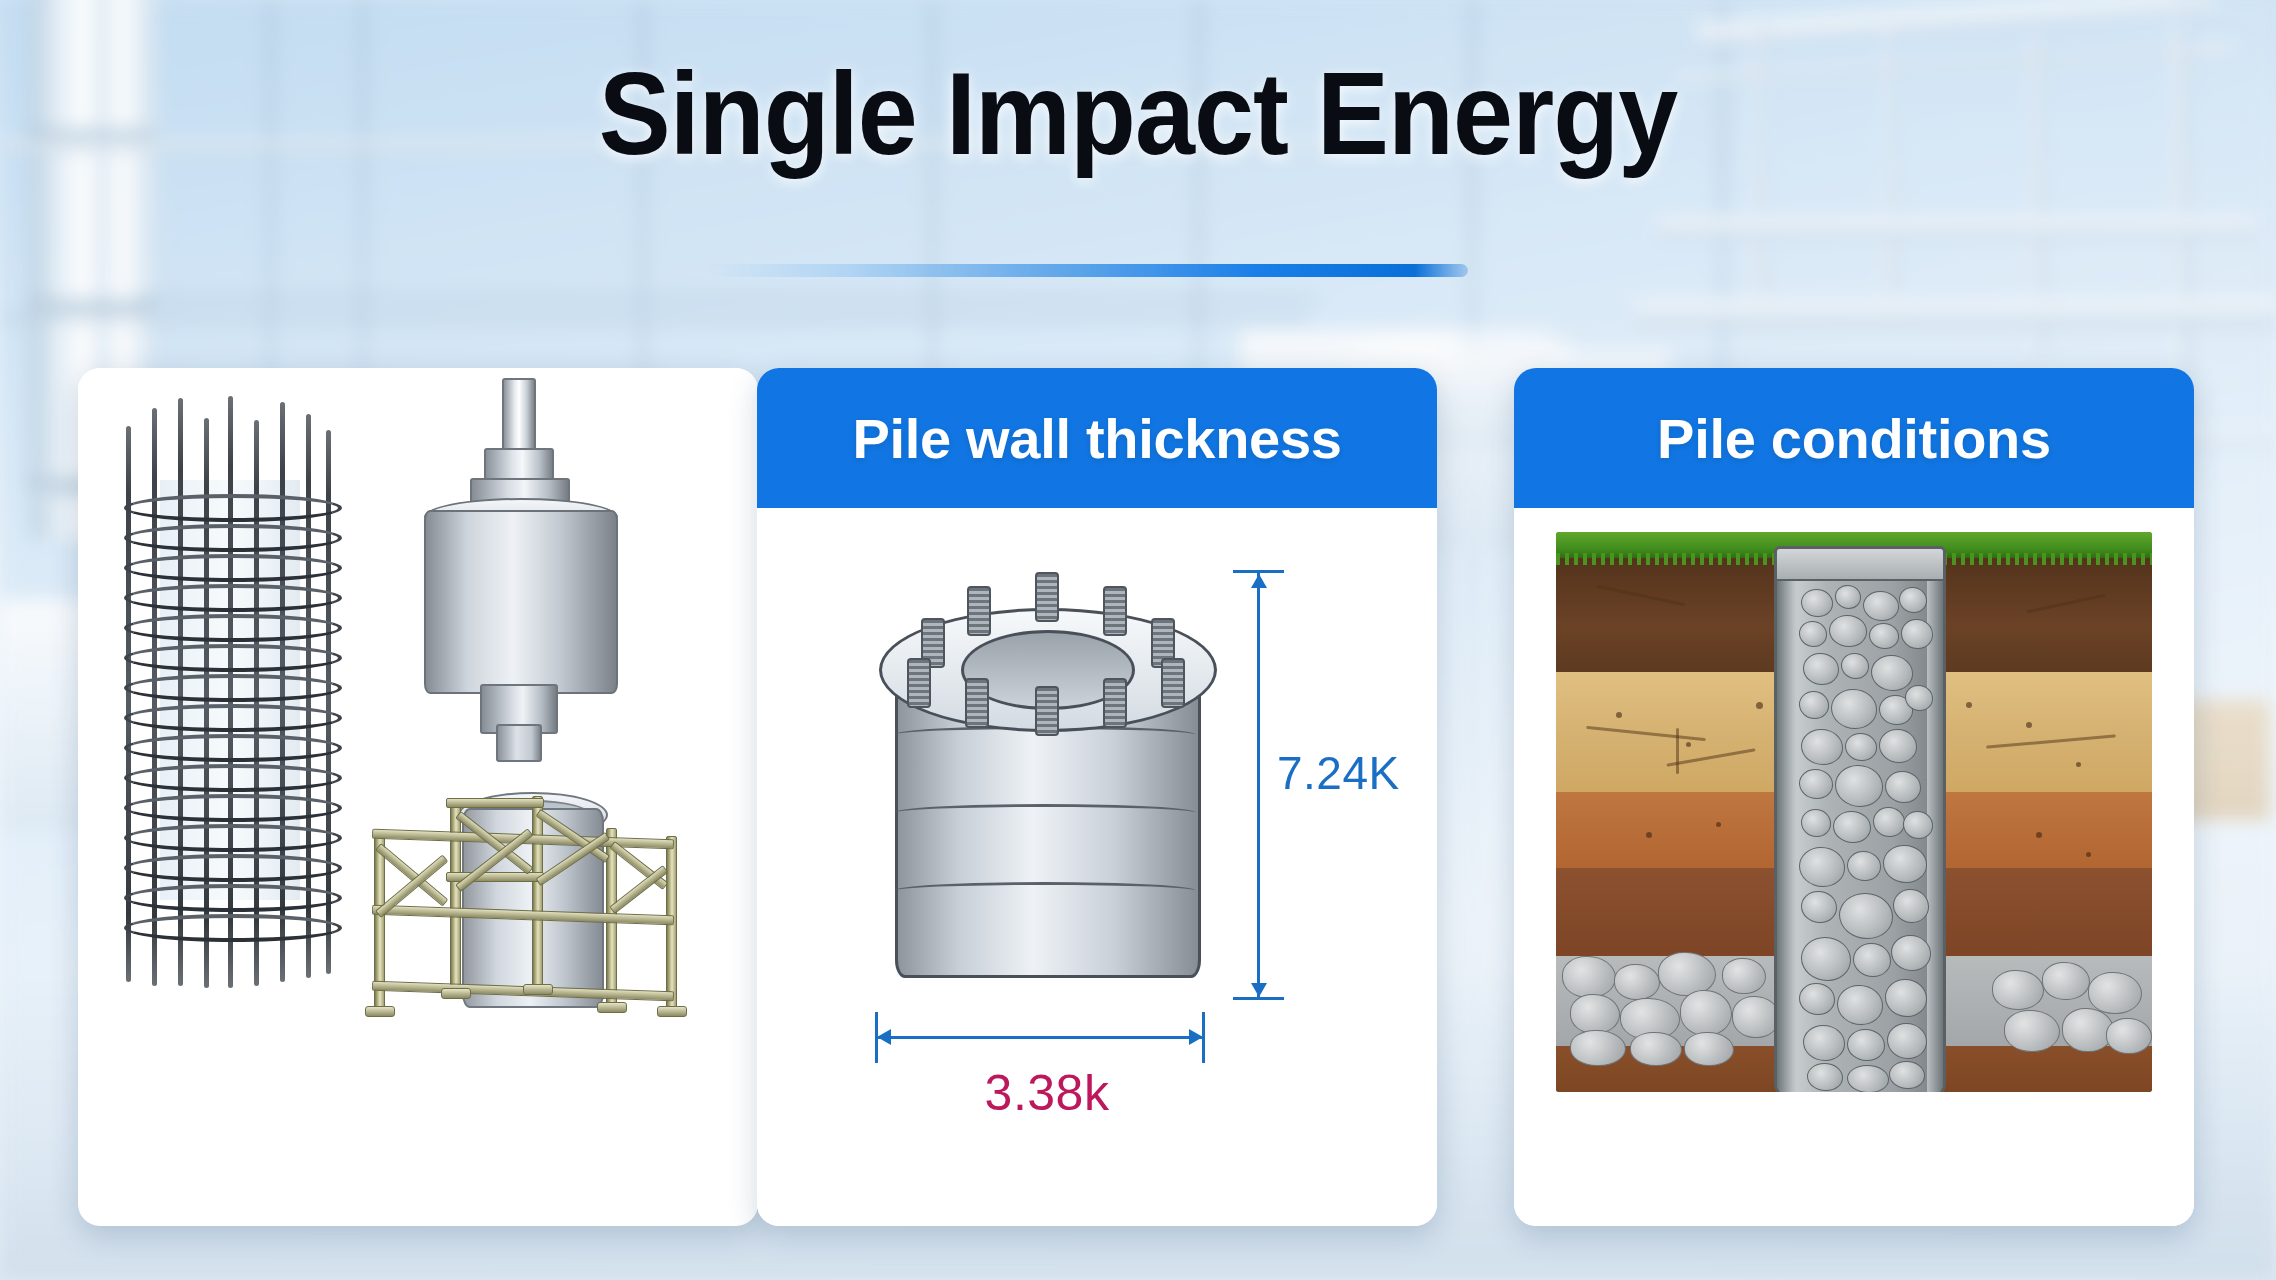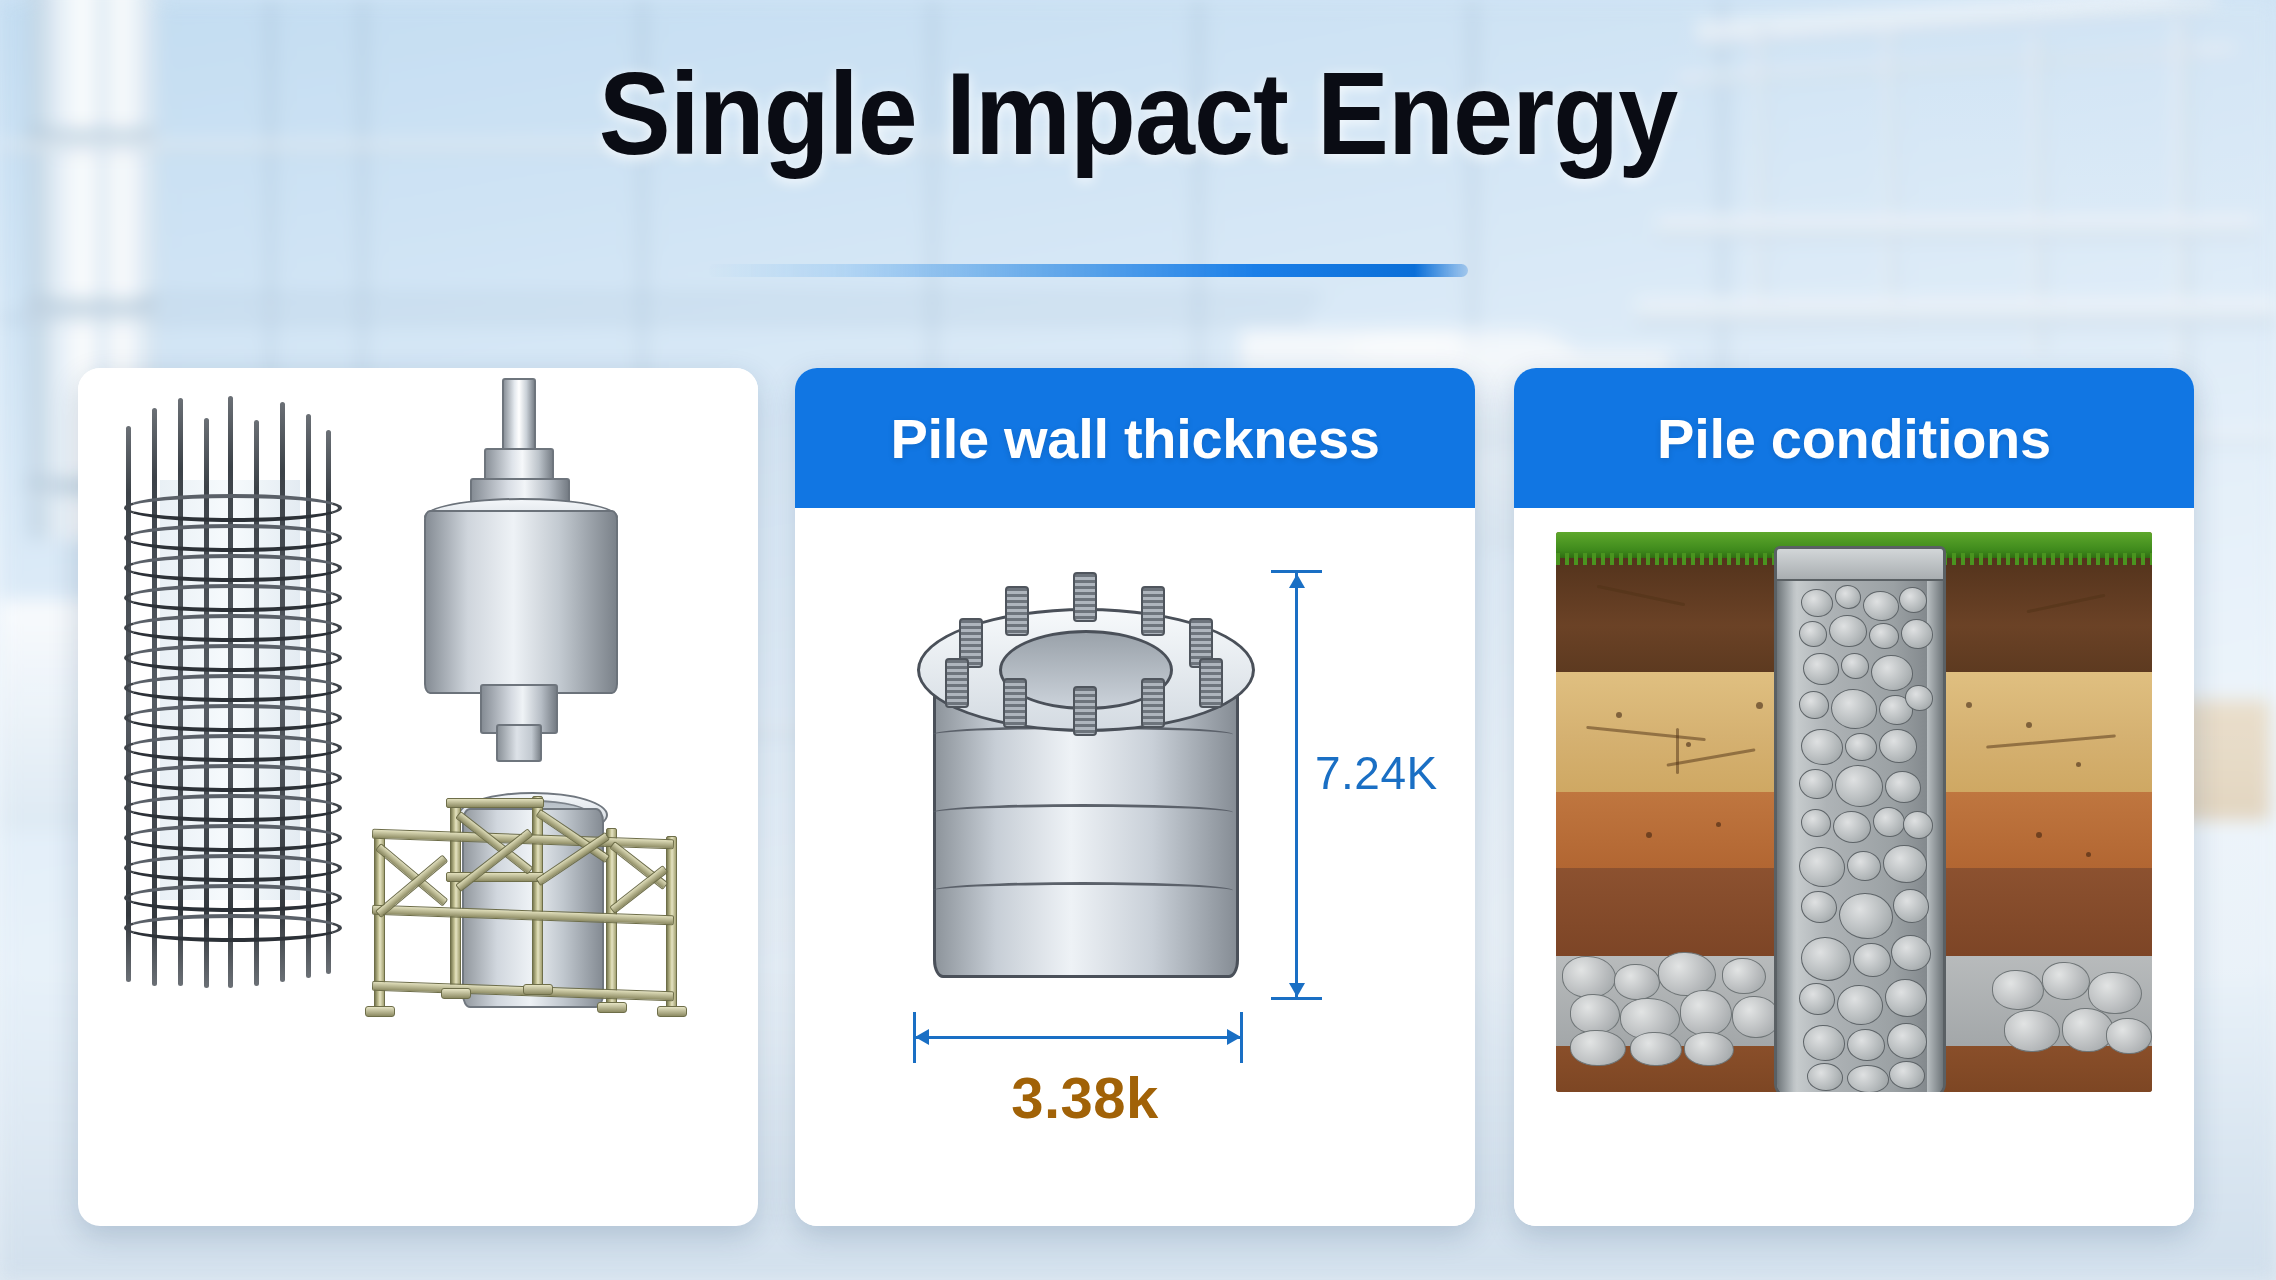--- a/index.html
+++ b/index.html
@@ -66,21 +66,21 @@
   }
 
   
   .cards{position:absolute;left:0;top:0;width:2276px;height:1280px;}
   .card{
     position:absolute;top:368px;width:680px;height:858px;
     background:#ffffff;border-radius:22px;overflow:hidden;
     box-shadow:0 10px 30px rgba(25,60,100,.20);
   }
   #card-1{left:78px;}
-  #card-2{left:795px;}
+  #card-2{left:757px;}
   #card-3{left:1514px;}
   .card-head{
     height:140px;background:#1176e3;
     display:flex;align-items:center;justify-content:center;
   }
   .card-head .ttl{
     color:#ffffff;font-size:56px;font-weight:700;letter-spacing:-.3px;
     text-shadow:0 2px 6px rgba(0,0,0,.12);
   }
   .card-body{position:relative;height:718px;background:#fff;}
@@ -162,21 +162,21 @@
   .dim-lbl-v{position:absolute;left:520px;top:238px;font-size:46px;font-weight:400;
     color:#1a6fc4;letter-spacing:.5px;}
 
   .dim-h{position:absolute;left:118px;top:528px;width:330px;height:3px;background:#1a6fc4;}
   .dim-h-cap{position:absolute;top:504px;width:3px;height:51px;background:#1a6fc4;}
   .arrowL{position:absolute;top:521px;width:0;height:0;
     border-top:8px solid transparent;border-bottom:8px solid transparent;border-right:14px solid #1a6fc4;}
   .arrowR{position:absolute;top:521px;width:0;height:0;
     border-top:8px solid transparent;border-bottom:8px solid transparent;border-left:14px solid #1a6fc4;}
   .dim-lbl-h{position:absolute;left:0;top:556px;width:580px;text-align:center;
-    font-size:58px;font-weight:700;color:#a16207;letter-spacing:.5px;}
+    font-size:50px;font-weight:400;color:#be185d;letter-spacing:.5px;}
 
   
   .soil{position:absolute;left:42px;top:24px;width:596px;height:560px;
     border-radius:3px;overflow:hidden;background:#8b5a33;}
   .s-layer{position:absolute;left:0;width:100%;}
   .s-grass{top:0;height:26px;
     background:linear-gradient(180deg,#5ea82c 0%,#3f8a1c 70%,#2e6c12 100%);}
   .s-grass:after{content:"";position:absolute;left:0;bottom:-7px;width:100%;height:12px;
     background:repeating-linear-gradient(90deg,#4a941f 0 4px,transparent 4px 9px);}
   .s-top{top:24px;height:116px;background:linear-gradient(180deg,#53331c,#6b4226 60%,#5d3a20);}

